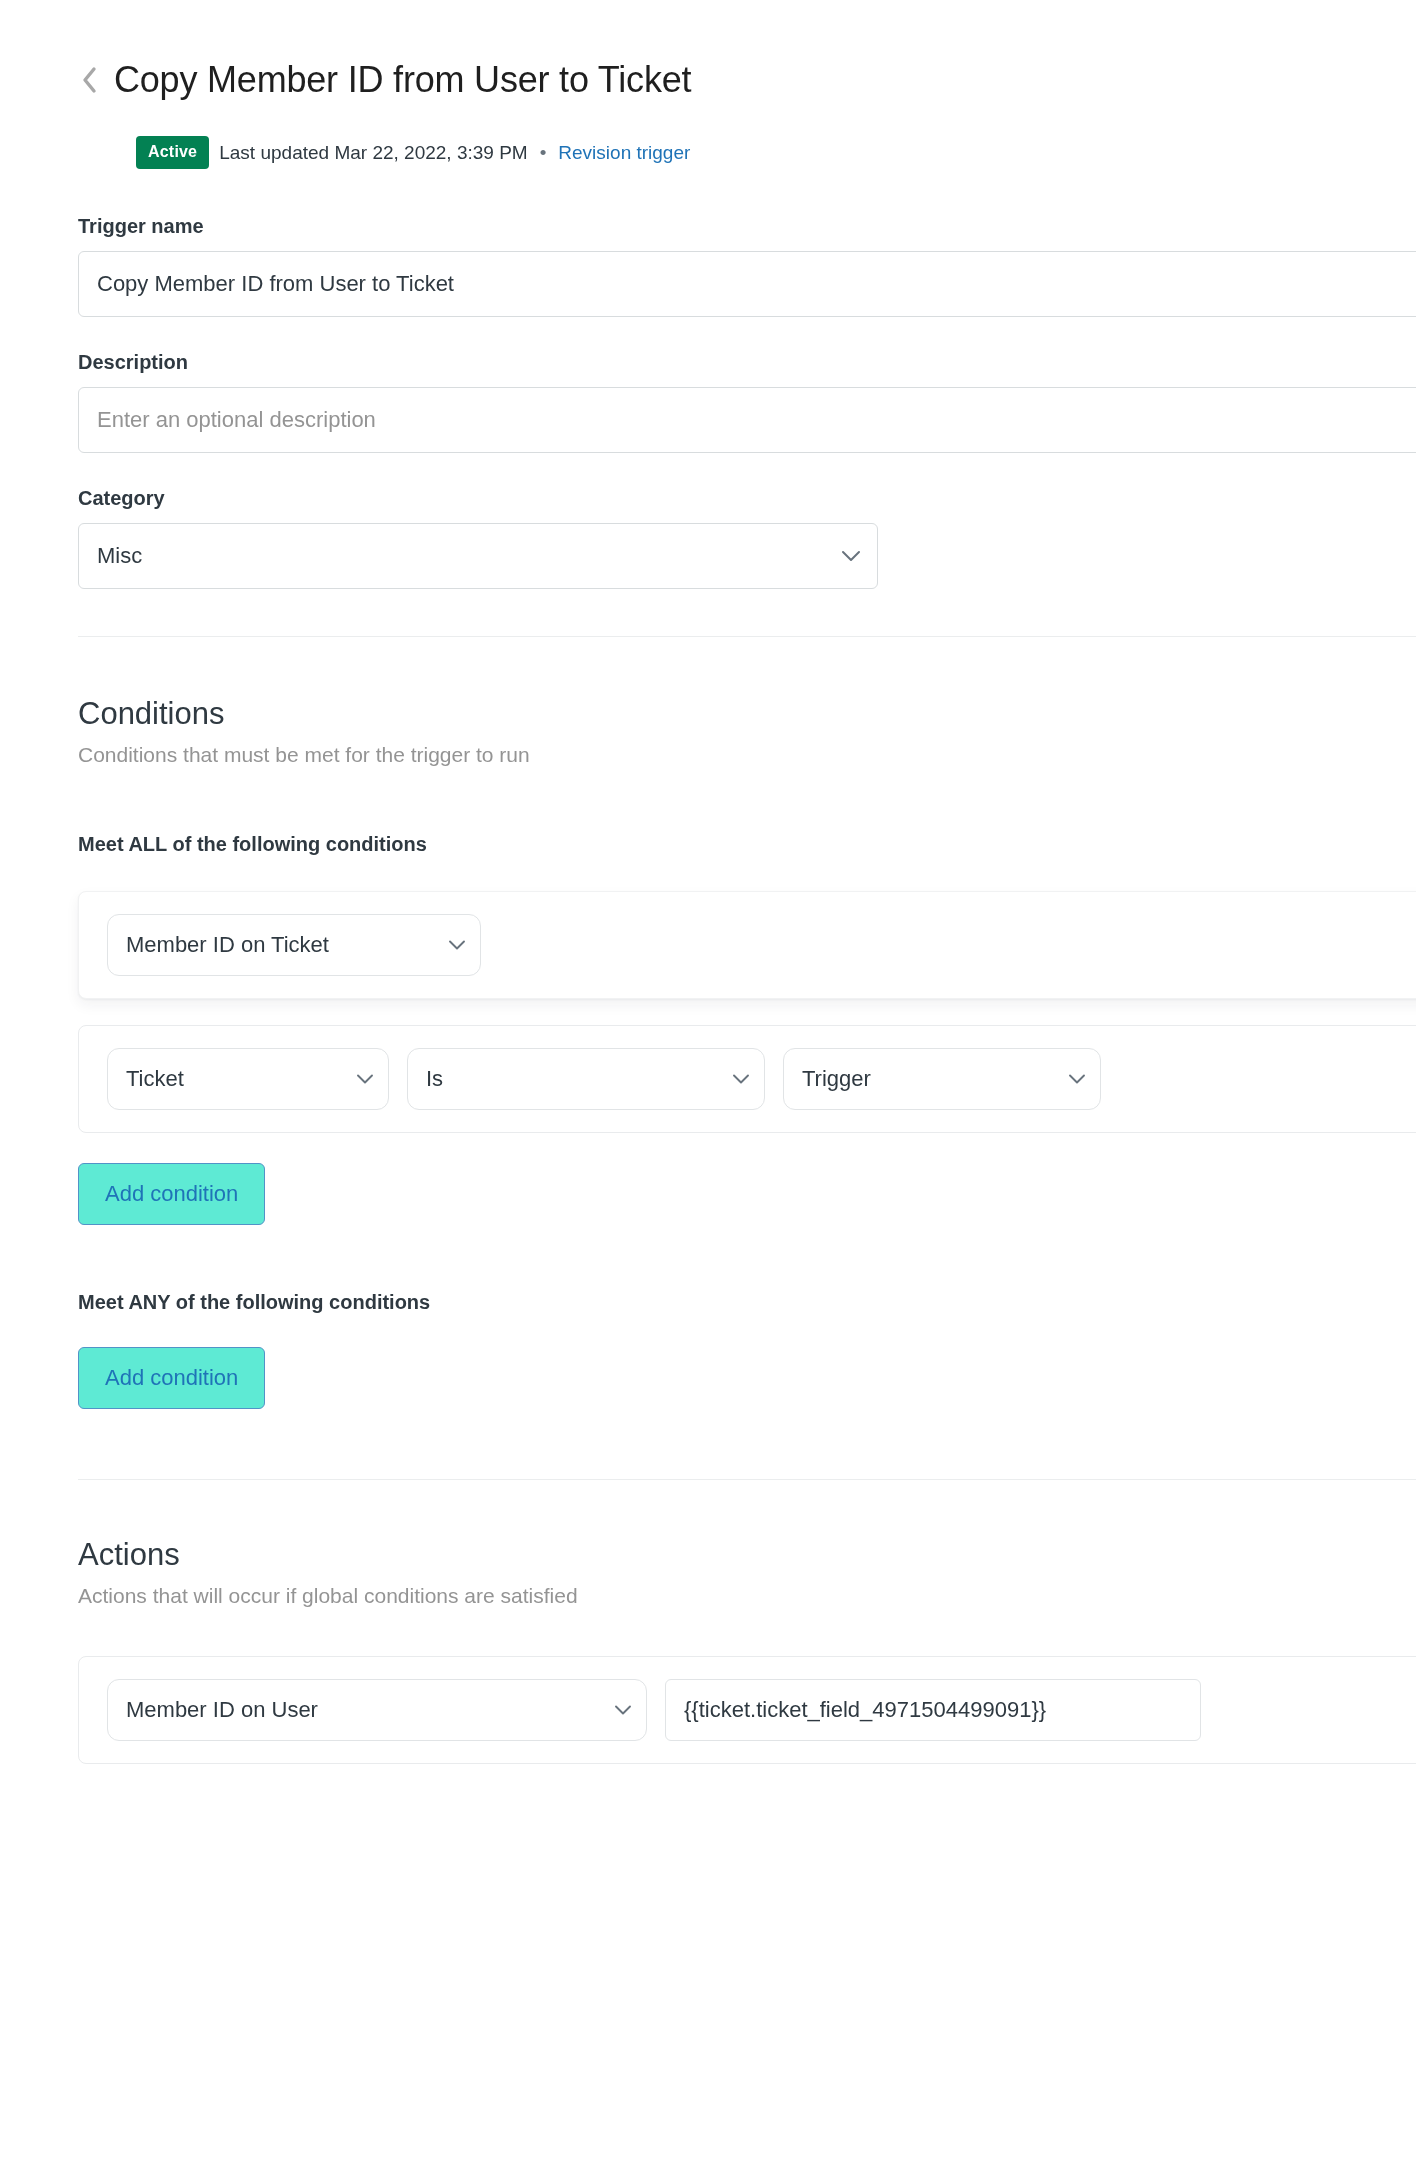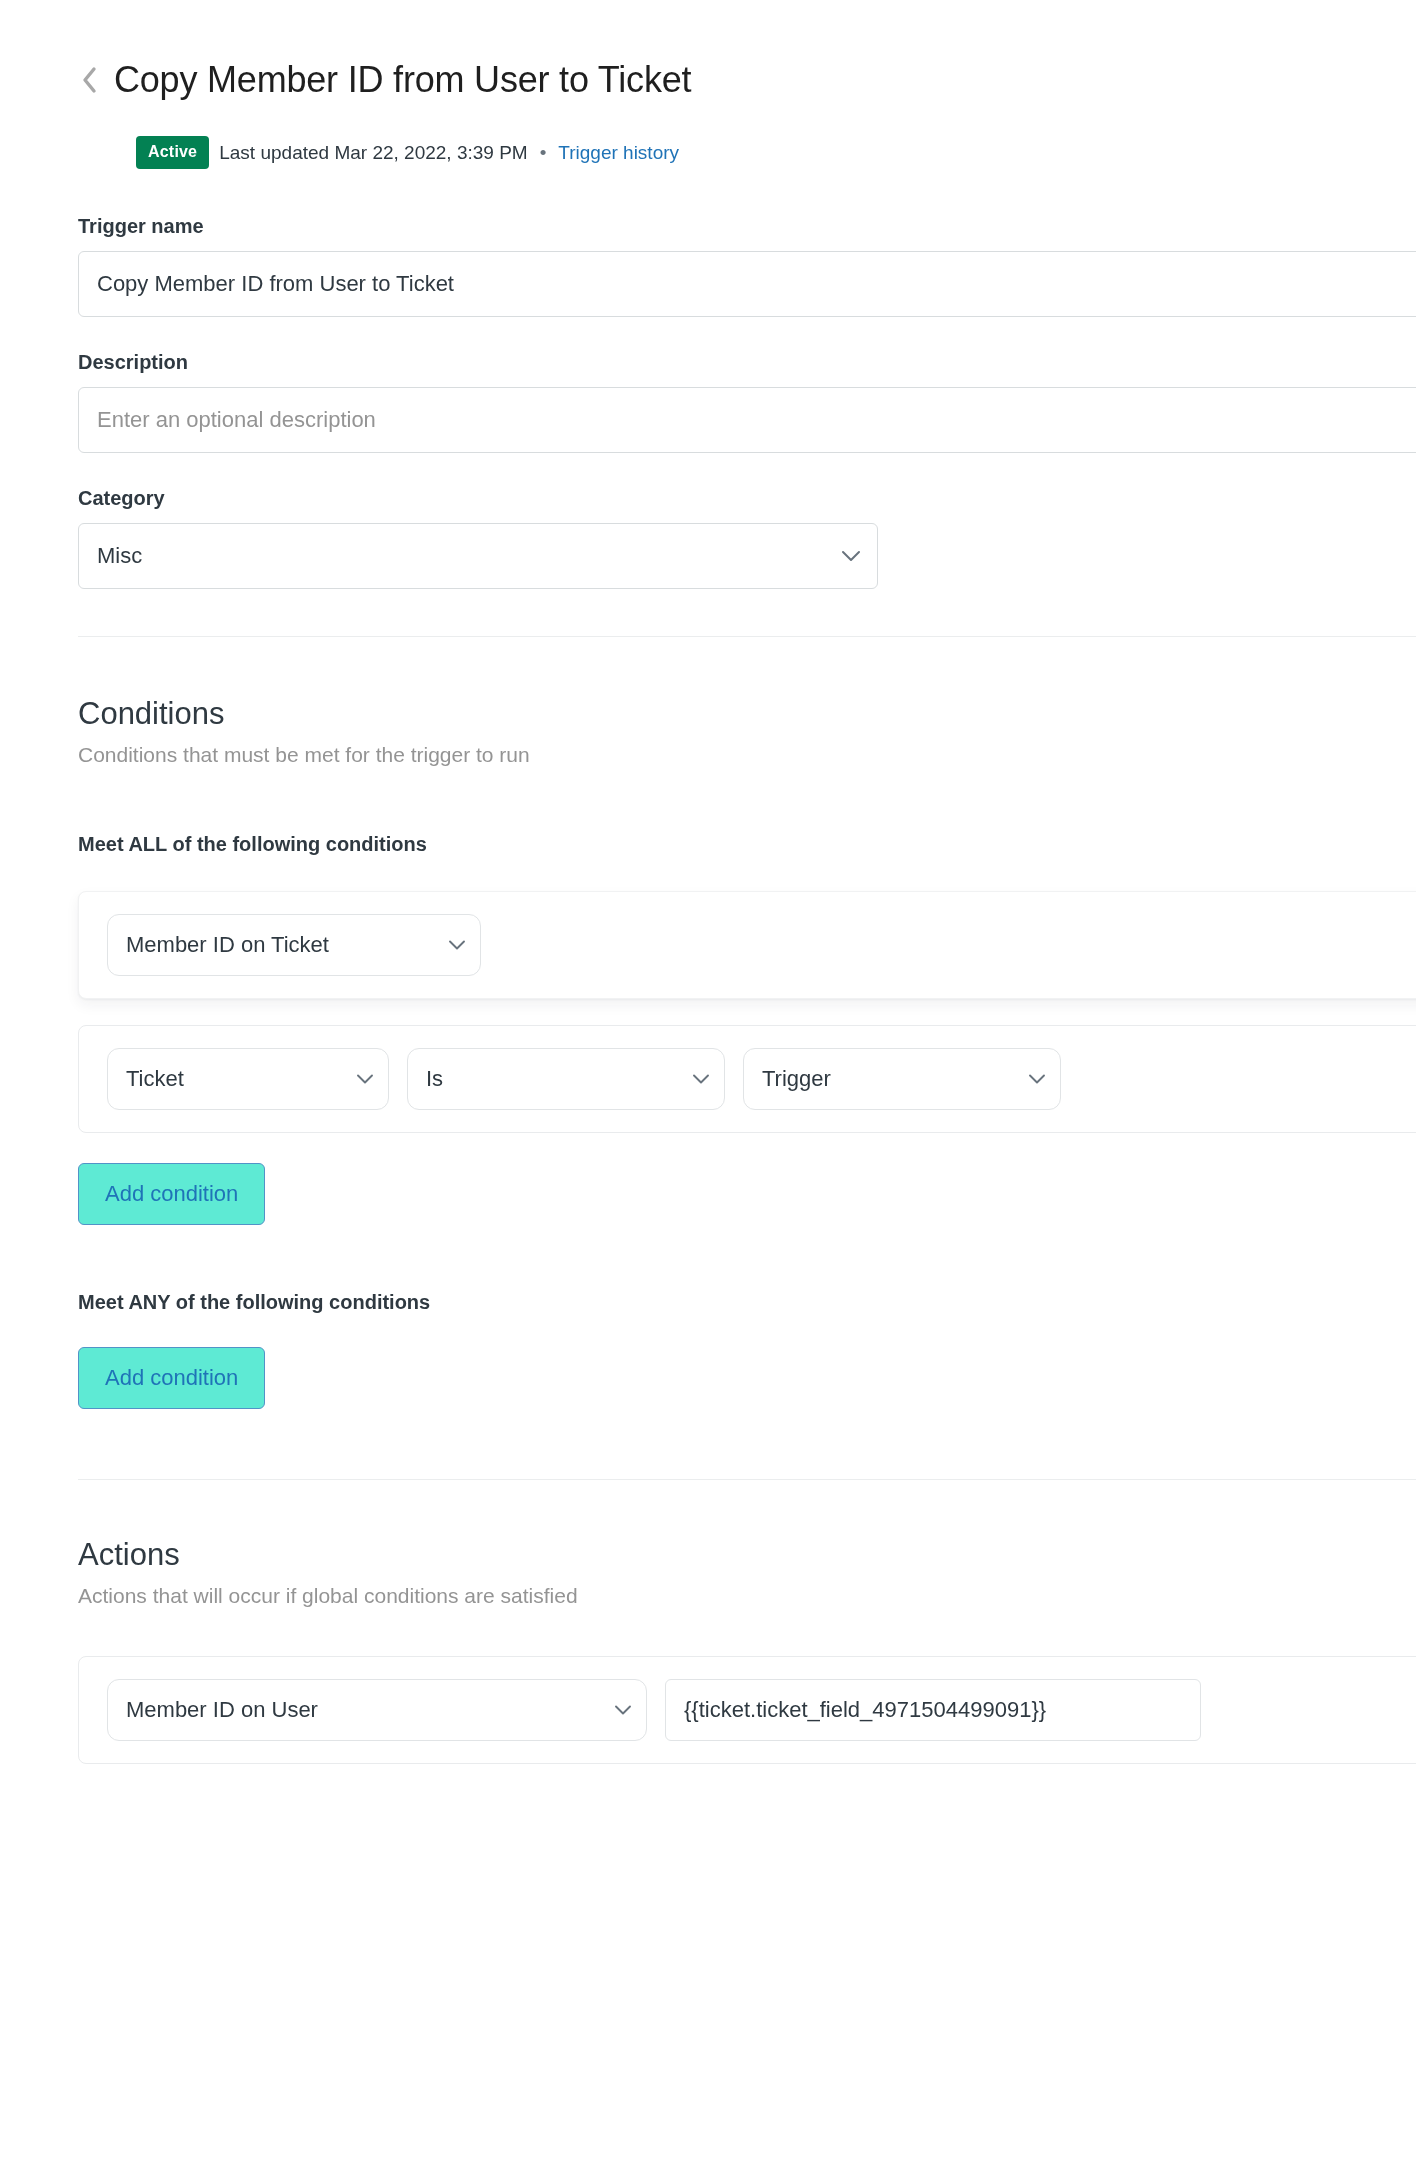--- a/index.html
+++ b/index.html
@@ -174,21 +174,21 @@
     background: #fff;
     font-size: 22px;
     color: #2f3941;
     padding: 0 18px;
     display: flex; align-items: center;
     white-space: nowrap;
   }
   .w-field   { width: 374px; }
   .w-op      { width: 318px; }
   .w-ticket  { width: 282px; }
-  .w-is      { width: 318px; text-align: right; }
+  .w-is      { width: 358px; text-align: right; }
   .w-value   { width: 318px; }
   .w-action  { width: 540px; }
   .w-actval  { width: 536px; }
 
   
   .btn-secondary {
     display: inline-flex;
     align-items: center;
     justify-content: center;
     height: 62px;
@@ -214,21 +214,21 @@
         <svg width="16" height="28" viewBox="0 0 16 28" fill="none" aria-hidden="true">
           <path d="M13 3 L4 14 L13 25" stroke="#a8a8a8" stroke-width="3.4" stroke-linecap="round" stroke-linejoin="round"></path>
         </svg>
       </span>
       <h1 class="page-title">Copy Member ID from User to Ticket</h1>
     </div>
     <div class="meta-row">
       <span class="badge">Active</span>
       <span class="meta-text">Last updated Mar 22, 2022, 3:39 PM</span>
       <span class="meta-sep">•</span>
-      <a class="link">Trigger history</a>
+      <a class="link">Revision trigger</a>
     </div>
   </div>
 
   <div class="form">
 
     <div class="field">
       <div class="field-label">Trigger name</div>
       <div class="input">Copy Member ID from User to Ticket</div>
     </div>
 

